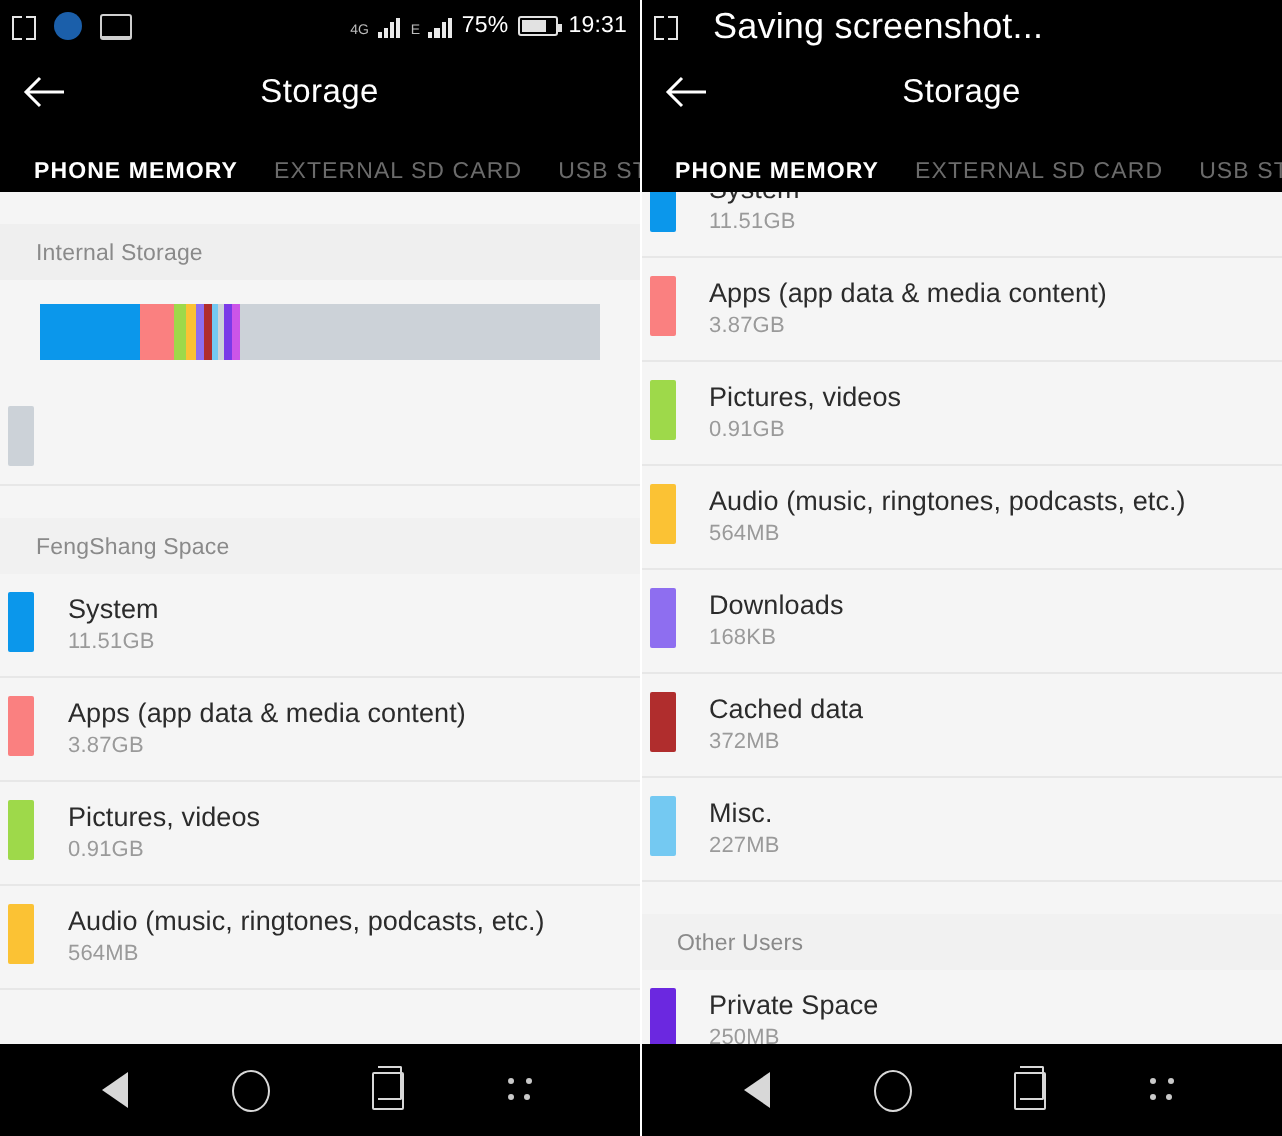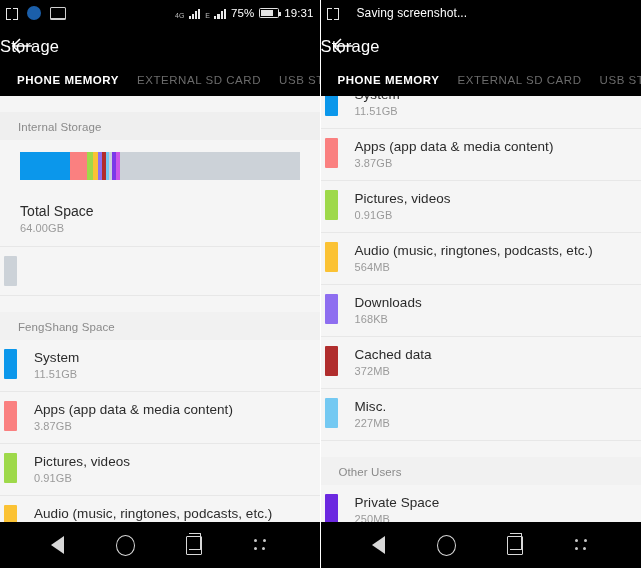--- a/index.html
+++ b/index.html
@@ -52,21 +52,21 @@
   }
   .sb-right {
     margin-left: auto;
     display: flex;
     align-items: center;
     gap: 5px;
     font-size: 11.5px;
     letter-spacing: 0.1px;
   }
   .sb-saving {
-    font-size: 12px;
+    font-size: 18px;
     margin-left: 9px;
     letter-spacing: 0.1px;
     color: #fff;
   }
   .ic-screenshot {
     width: 12px; height: 10px;
     position: relative;
     display: inline-block;
   }
   .ic-screenshot::before,
@@ -162,30 +162,30 @@
     height: 40px;
     display: flex;
     align-items: center;
     justify-content: center;
     cursor: pointer;
   }
   .back-arrow svg { display: block; }
   .appbar-title {
     position: absolute;
     left: 0; right: 0;
-    text-align: left;
+    text-align: center;
     font-size: 16.5px;
     color: #ffffff;
     pointer-events: none;
     letter-spacing: 0.2px;
   }
   .tabs {
     height: 28px;
     display: flex;
-    align-items: center;
+    align-items: flex-end;
     padding: 0 8px;
     gap: 0;
   }
   .tab {
     font-size: 11.5px;
     letter-spacing: 0.55px;
     color: #6b6b6b;
     padding: 0 9px;
     white-space: nowrap;
     cursor: pointer;
@@ -432,24 +432,20 @@
             <span style="width: 1.6%; background: rgb(251, 194, 52);"></span>
             <span style="width: 1.6%; background: rgb(142, 110, 240);"></span>
             <span style="width: 1.3%; background: rgb(176, 45, 45);"></span>
             <span style="width: 0.9%; background: rgb(116, 201, 242);"></span>
             <span style="width: 1.2%; background: rgb(204, 210, 216);"></span>
             <span style="width: 1.6%; background: rgb(122, 58, 232);"></span>
             <span style="width: 1.4%; background: rgb(204, 85, 232);"></span>
           </div>
       </div>
 
-      <div class="row-total">
-        <div class="row-title">Total Space</div>
-        <div class="row-sub">64.00GB</div>
-      </div>
 
       <div class="row">
         <div class="swatch" id="sw-available" style="background: rgb(204, 210, 216);"></div>
       </div>
 
       <div class="section-head plain">FengShang Space</div>
 
       <div id="left-list">
           <div class="row">
             <div class="swatch" style="background: rgb(11, 151, 235);"></div>

